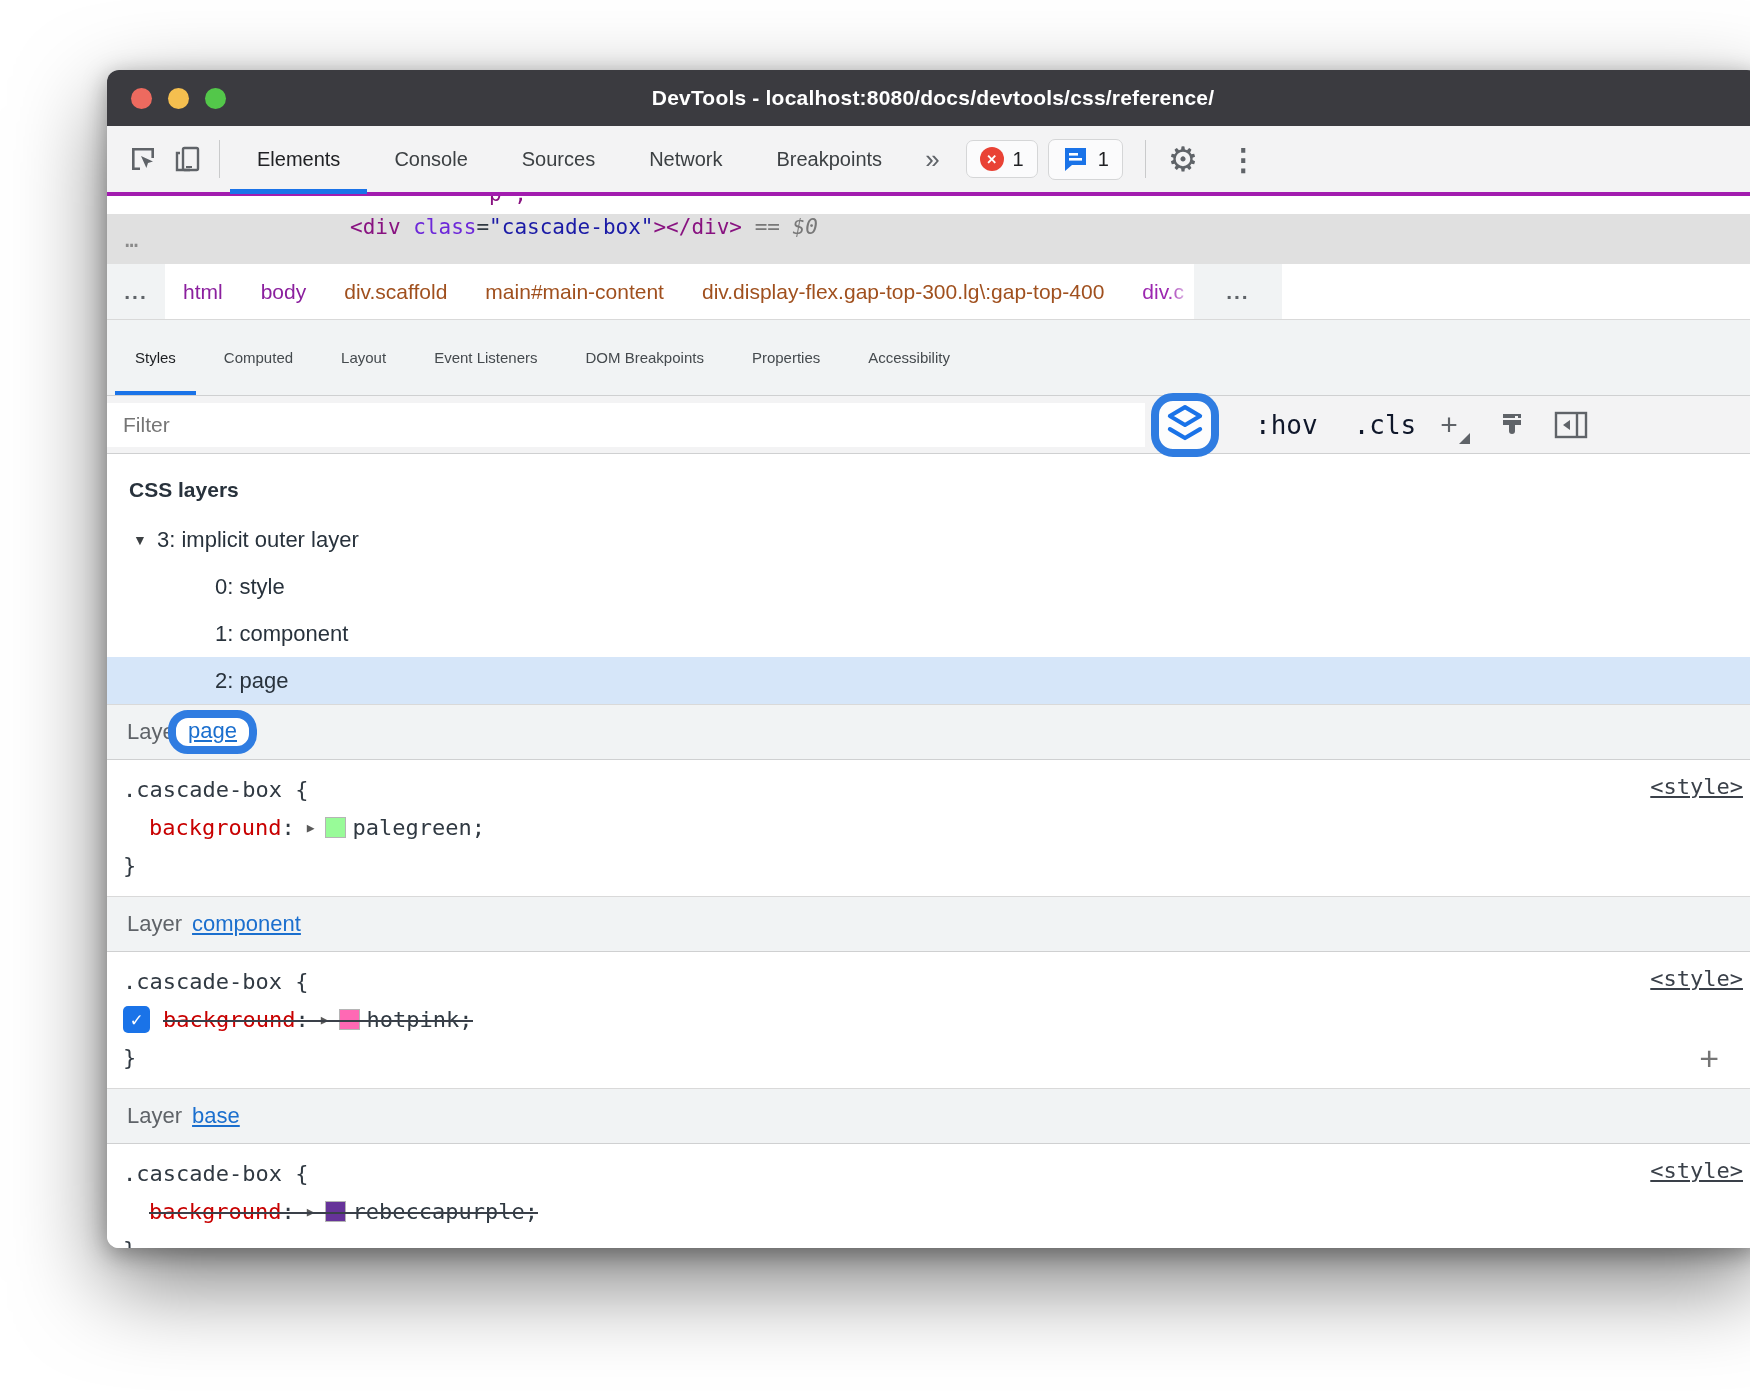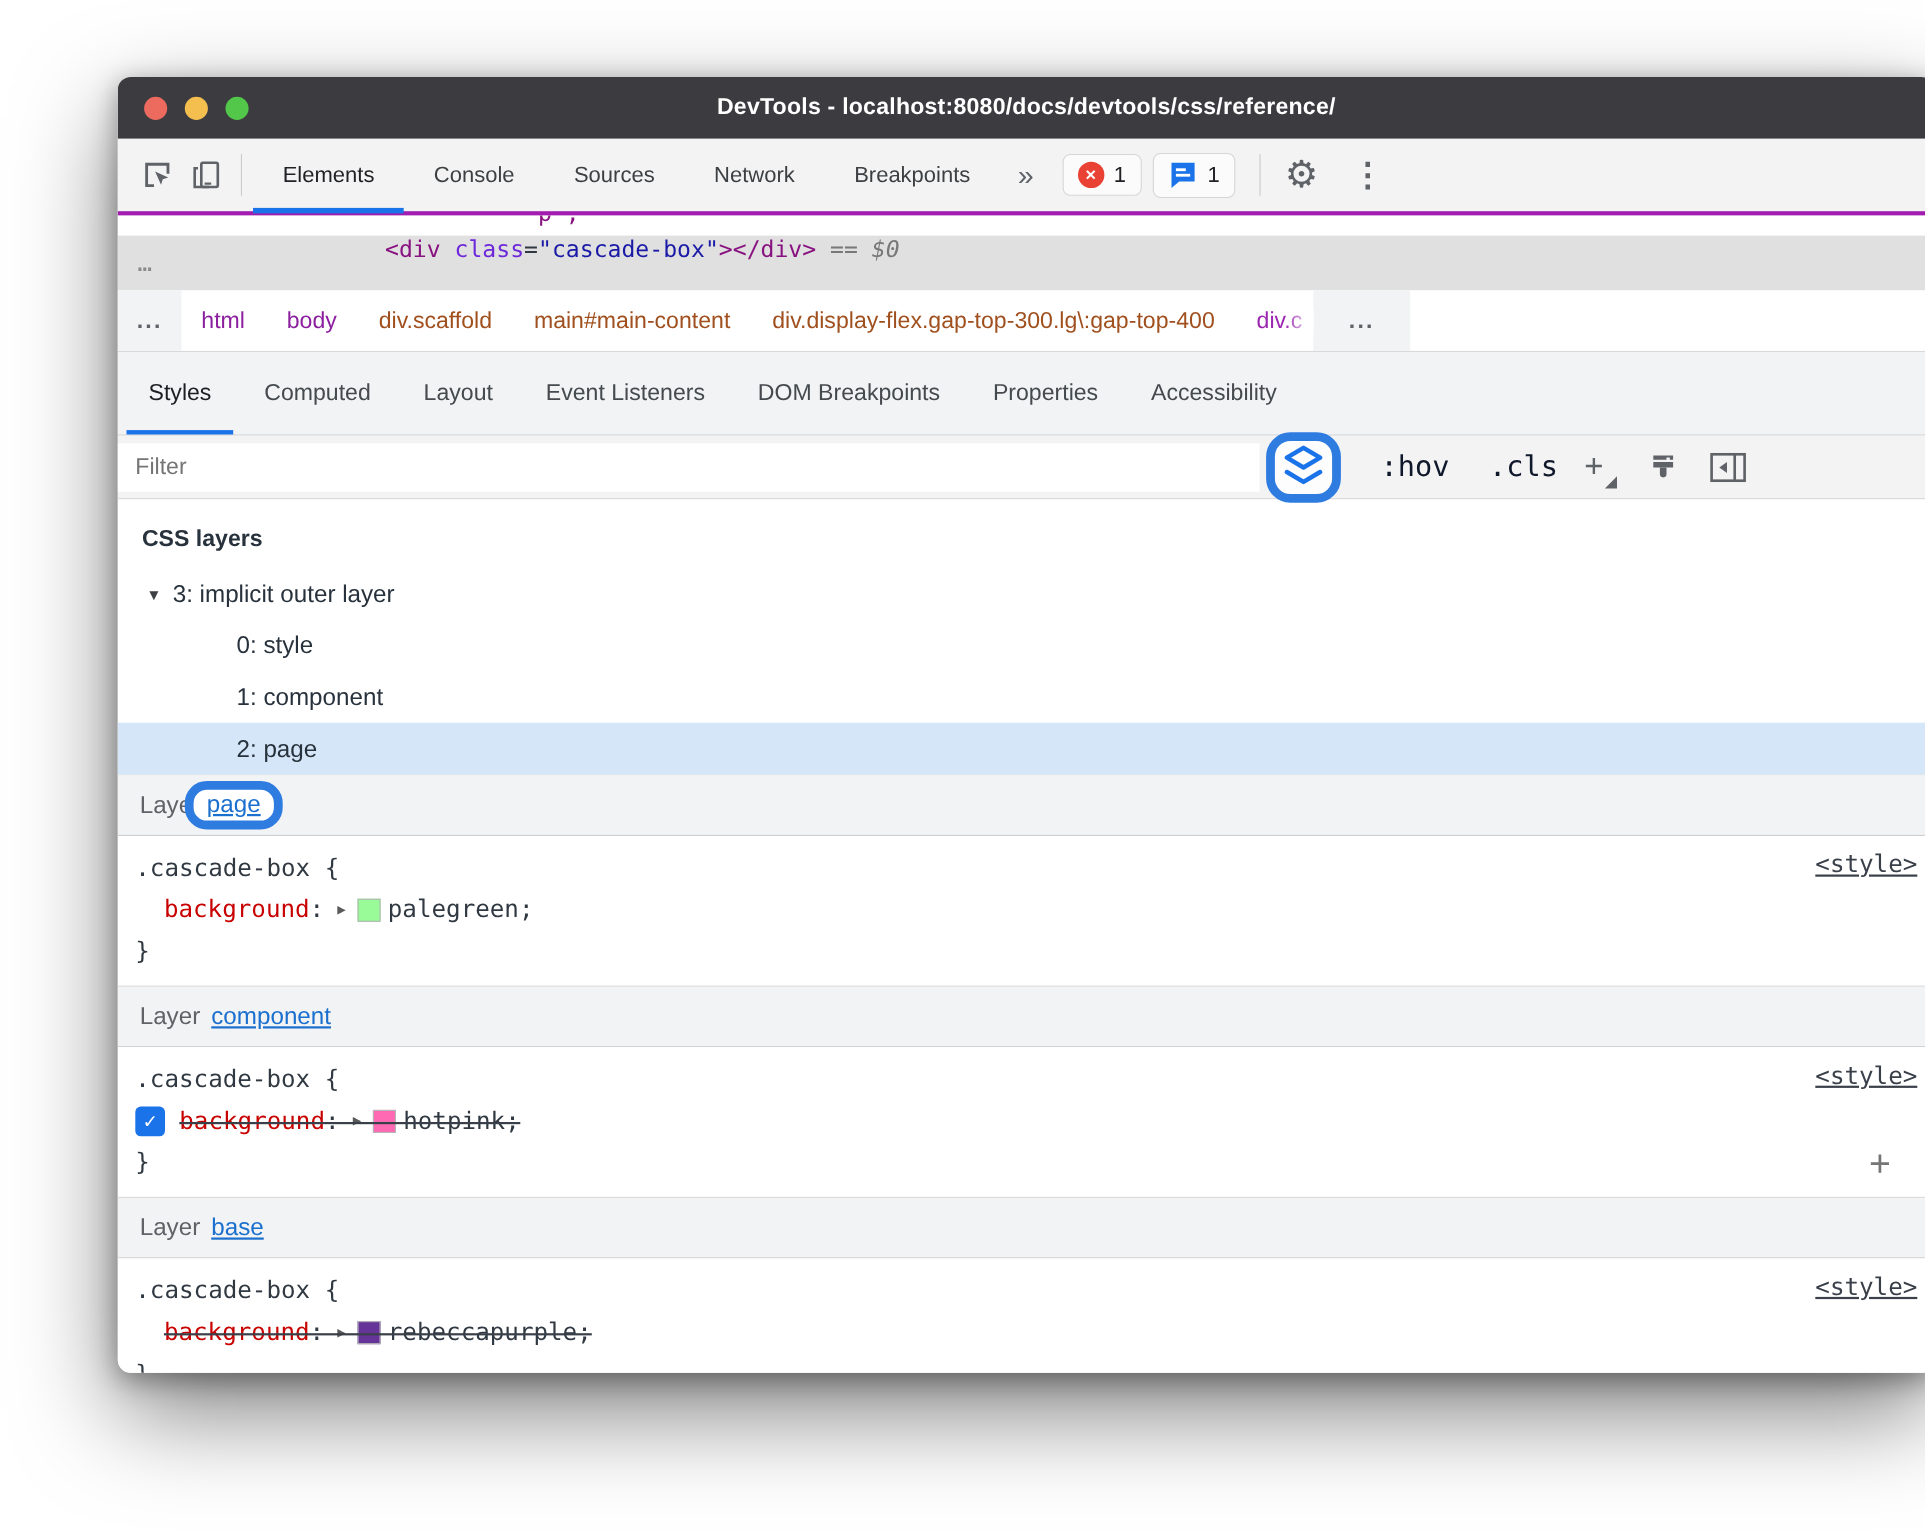--- a/index.html
+++ b/index.html
@@ -42,21 +42,21 @@
   .crumbs { height:56px; background:#fff; border-bottom:1px solid #d9d9d9; display:flex; align-items:stretch; font-size:21px; }
   .crumb-ell { width:58px; background:#f1f3f4; color:#5f6368; display:flex; align-items:center; justify-content:center; font-weight:bold; letter-spacing:2px; }
   .crumb-ell.trail { width:88px; }
   .crumb-list { display:flex; align-items:center; gap:38px; padding:0 4px 0 18px; }
   .crumb { white-space:nowrap; }
   .crumb.tag { color:#8b1f9e; } .crumb.cls { color:#a0501e; }
   .crumb.sel { color:#9c27b0; position:relative; padding-right:6px; }
   .crumb.sel::after { content:""; position:absolute; right:-4px; top:0; bottom:0; width:26px; background:linear-gradient(to right, rgba(255,255,255,0), #fff); }
   
   .side-tabs { height:76px; background:#f1f3f4; border-bottom:1px solid #cfd0d1; display:flex; align-items:stretch; padding-left:4px; }
-  .side-tab { display:flex; align-items:center; padding:0 24px; font-size:21px; color:#454a4e; position:relative; }
+  .side-tab { display:flex; align-items:center; padding:0 24px; font-size:15px; color:#454a4e; position:relative; }
   .side-tab.active { color:#1c1e21; }
   .side-tab.active::after { content:""; position:absolute; left:4px; right:4px; bottom:0; height:4px; background:#1a73e8; }
   
   .filter-row { height:58px; background:#f3f3f4; border-bottom:1px solid #cfd0d1; display:flex; align-items:center; padding:0 18px 0 0; }
   .filter-input { flex:0 0 1038px; height:44px; border:none; outline:none; background:#fff; font-size:21px; color:#202124; padding:0 16px; font-family:"Liberation Sans", sans-serif; }
   .filter-input::placeholder { color:#757575; }
   .callout-ring { border:8px solid #2f7ce1; border-radius:22px; background:#fdfdfd; display:inline-flex; align-items:center; justify-content:center; }
   .ring-icn { width:52px; height:48px; padding:2px; }
   .mono-btn { font-family:"DejaVu Sans Mono", monospace; font-size:26px; color:#0f172a; margin-left:36px; }
   .plus-btn { font-size:30px; color:#5f6368; margin-left:24px; position:relative; padding-right:12px; }

